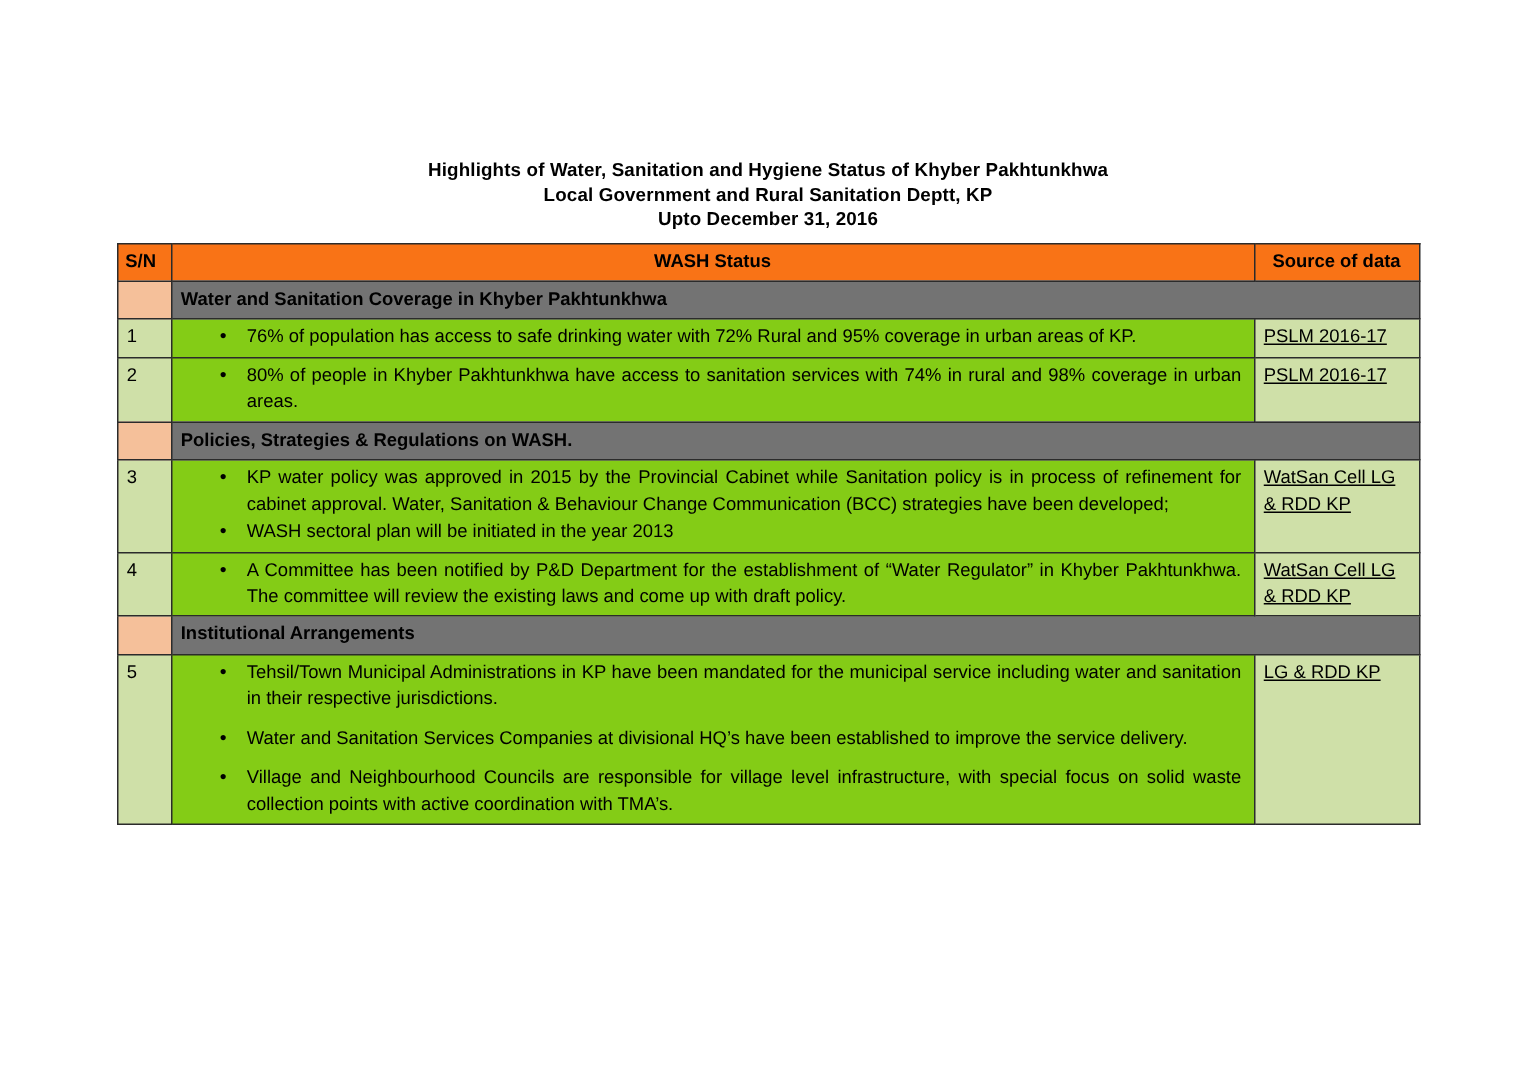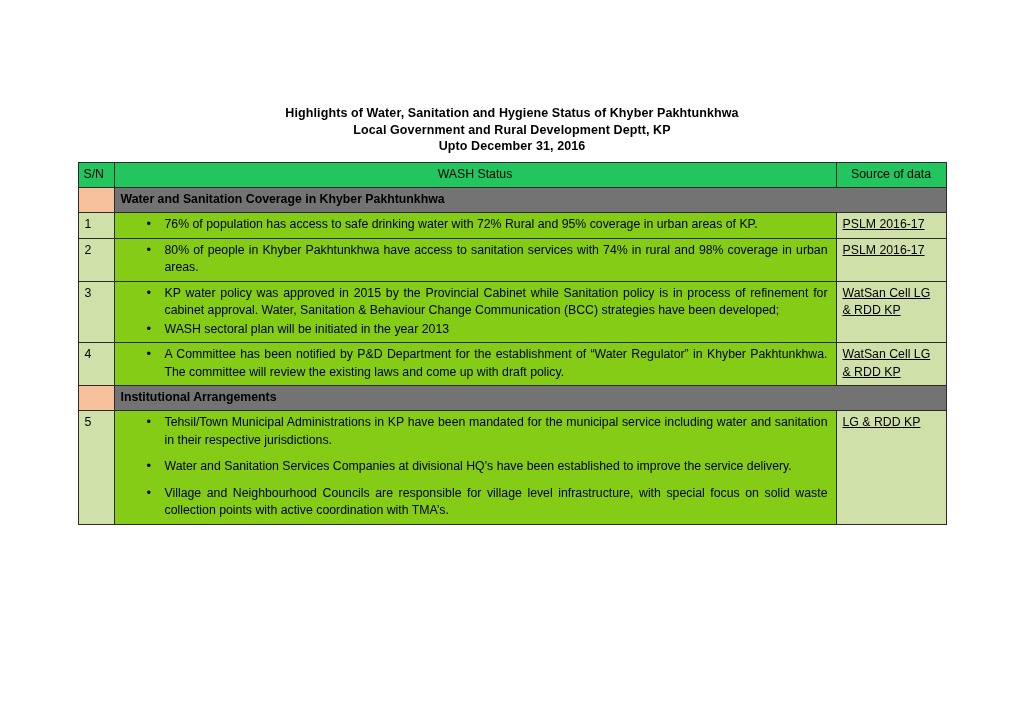--- a/index.html
+++ b/index.html
@@ -42,22 +42,22 @@
     vertical-align: top;
     padding: 3px 6px 4px 6px;
     font-size: 12.3px;
     line-height: 1.42;
   }
   .col-sn { width: 36px; }
   .col-status { width: 722px; }
   .col-src { width: 110px; }
 
   thead td {
-    background: #22c55e;
-    font-weight: normal;
+    background: #f97316;
+    font-weight: bold;
     text-align: center;
     font-size: 12.5px;
     padding-top: 3px;
     padding-bottom: 3px;
   }
   thead td.sn-head { text-align: left; padding-left: 5px; }
 
   tr.section td {
     background: #737373;
     font-weight: bold;
@@ -107,21 +107,21 @@
     margin-top: 9px;
   }
 </style>
 </head>
 <body>
 
 <div class="page">
 
   <div class="title-block">
     <div class="title-line">Highlights of Water, Sanitation and Hygiene Status of Khyber Pakhtunkhwa</div>
-    <div class="title-line">Local Government and Rural Development Deptt, KP</div>
+    <div class="title-line">Local Government and Rural Sanitation Deptt, KP</div>
     <div class="title-line">Upto December 31, 2016</div>
   </div>
 
   <table class="wash">
     <colgroup>
       <col class="col-sn">
       <col class="col-status">
       <col class="col-src">
     </colgroup>
     <thead>
@@ -151,20 +151,24 @@
       <tr>
         <td class="sn-cell">2</td>
         <td class="body-cell">
           <ul class="bullets">
             <li>80% of people in Khyber Pakhtunkhwa have access to sanitation services with 74% in rural and 98% coverage in urban areas.</li>
           </ul>
         </td>
         <td class="src-cell">PSLM 2016-17</td>
       </tr>
 
+      <tr class="section">
+        <td class="sn-cell"></td>
+        <td colspan="2">Policies, Strategies &amp; Regulations on WASH.</td>
+      </tr>
 
       <tr>
         <td class="sn-cell">3</td>
         <td class="body-cell">
           <ul class="bullets">
             <li>KP water policy was approved in 2015 by the Provincial Cabinet while Sanitation policy is in process of refinement for cabinet approval. Water, Sanitation &amp; Behaviour Change Communication (BCC) strategies have been developed;</li>
             <li>WASH sectoral plan will be initiated in the year 2013</li>
           </ul>
         </td>
         <td class="src-cell">WatSan Cell LG &amp; RDD KP</td>

